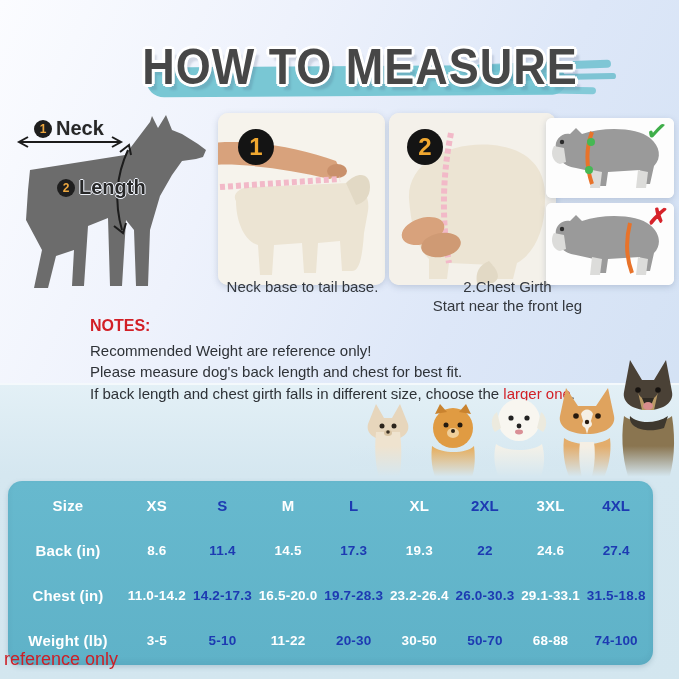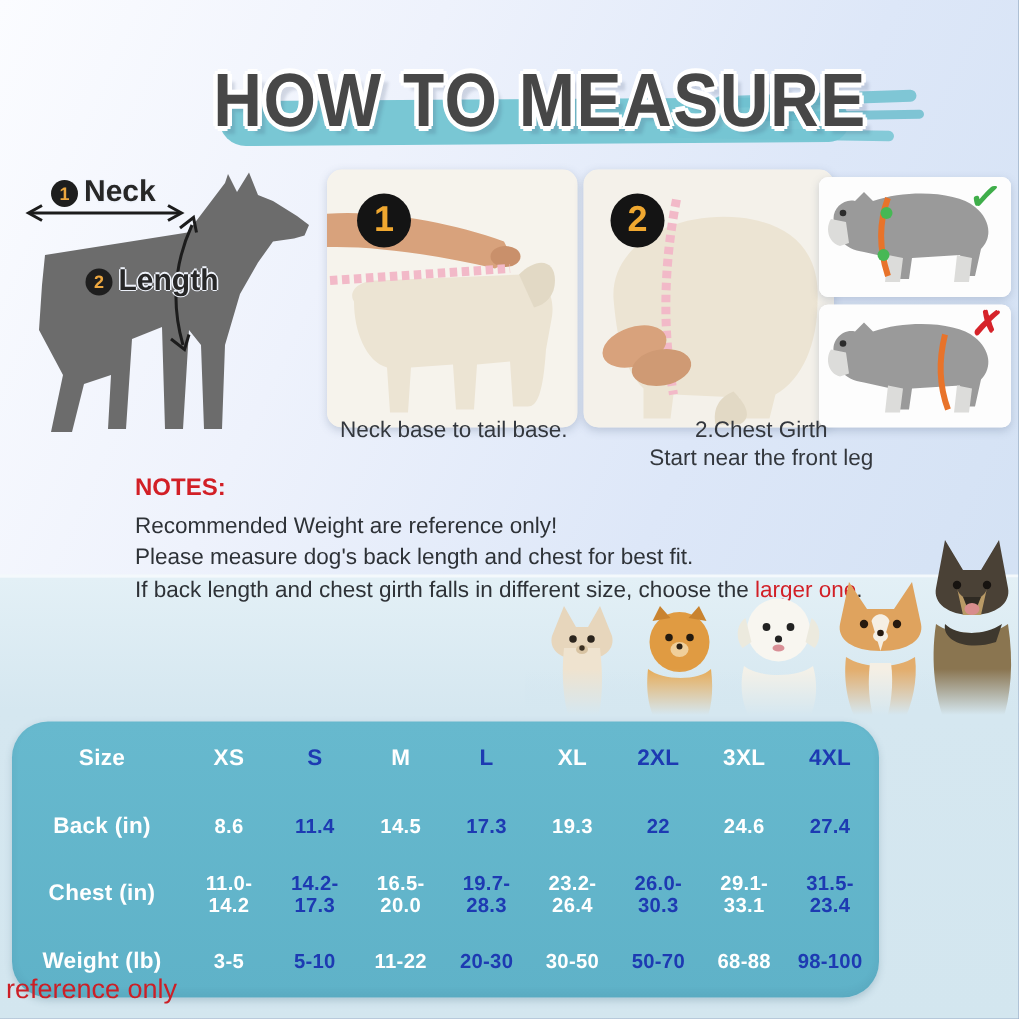--- a/index.html
+++ b/index.html
@@ -57,21 +57,21 @@
   .notes{position:absolute;left:90px;top:300px;width:575px;}
   .notes .head{color:#d21f26;font-weight:700;font-size:16px;margin:15px 0 3px 0;}
   .notes p{margin:0;color:#2e3237;font-size:15px;line-height:21.5px;}
   .notes .hl{color:#d21f26;}
   
   .dogimg{position:absolute;}
   .fade{position:absolute;left:350px;top:446px;width:329px;height:36px;
     background:linear-gradient(180deg,rgba(213,231,240,0),#d5e7f0 85%);}
   
   .sizetable{
-    position:absolute;left:8px;top:481px;width:578px;height:184px;border-radius:24px;
+    position:absolute;left:8px;top:481px;width:645px;height:184px;border-radius:14px;
     background:linear-gradient(180deg,#67b9ce,#5fb2c8);
     box-shadow:0 2px 5px rgba(70,110,130,.25), inset 0 -3px 6px rgba(0,40,60,.06);
     display:grid;grid-template-rows:repeat(4,1fr);padding:2px 4px;box-sizing:border-box;
   }
   .trow{display:grid;grid-template-columns:112px repeat(8,1fr);align-items:center;}
   .tc{text-align:center;font-weight:700;font-size:13.5px;letter-spacing:.2px;}
   .trow.hdr .tc{font-size:15px;}
   .tc.lab{color:#fff;font-size:15px;}
   .tc.c-w{color:#fff;}
   .tc.c-n{color:#1d3ab2;}
@@ -270,30 +270,30 @@
     </div>
     <div class="trow">
       <div class="tc lab">Chest  (in)</div>
       <div class="tc c-w">11.0-14.2</div>
       <div class="tc c-n">14.2-17.3</div>
       <div class="tc c-w">16.5-20.0</div>
       <div class="tc c-n">19.7-28.3</div>
       <div class="tc c-w">23.2-26.4</div>
       <div class="tc c-n">26.0-30.3</div>
       <div class="tc c-w">29.1-33.1</div>
-      <div class="tc c-n">31.5-23.4</div>
+      <div class="tc c-n">31.5-18.8</div>
     </div>
     <div class="trow">
       <div class="tc lab">Weight  (lb)</div>
       <div class="tc c-w">3-5</div>
       <div class="tc c-n">5-10</div>
       <div class="tc c-w">11-22</div>
       <div class="tc c-n">20-30</div>
       <div class="tc c-w">30-50</div>
       <div class="tc c-n">50-70</div>
       <div class="tc c-w">68-88</div>
-      <div class="tc c-n">98-100</div>
+      <div class="tc c-n">74-100</div>
     </div>
   </div>
 
   <div class="footnote">reference only</div>
 
 </div>
 
 </body></html>

